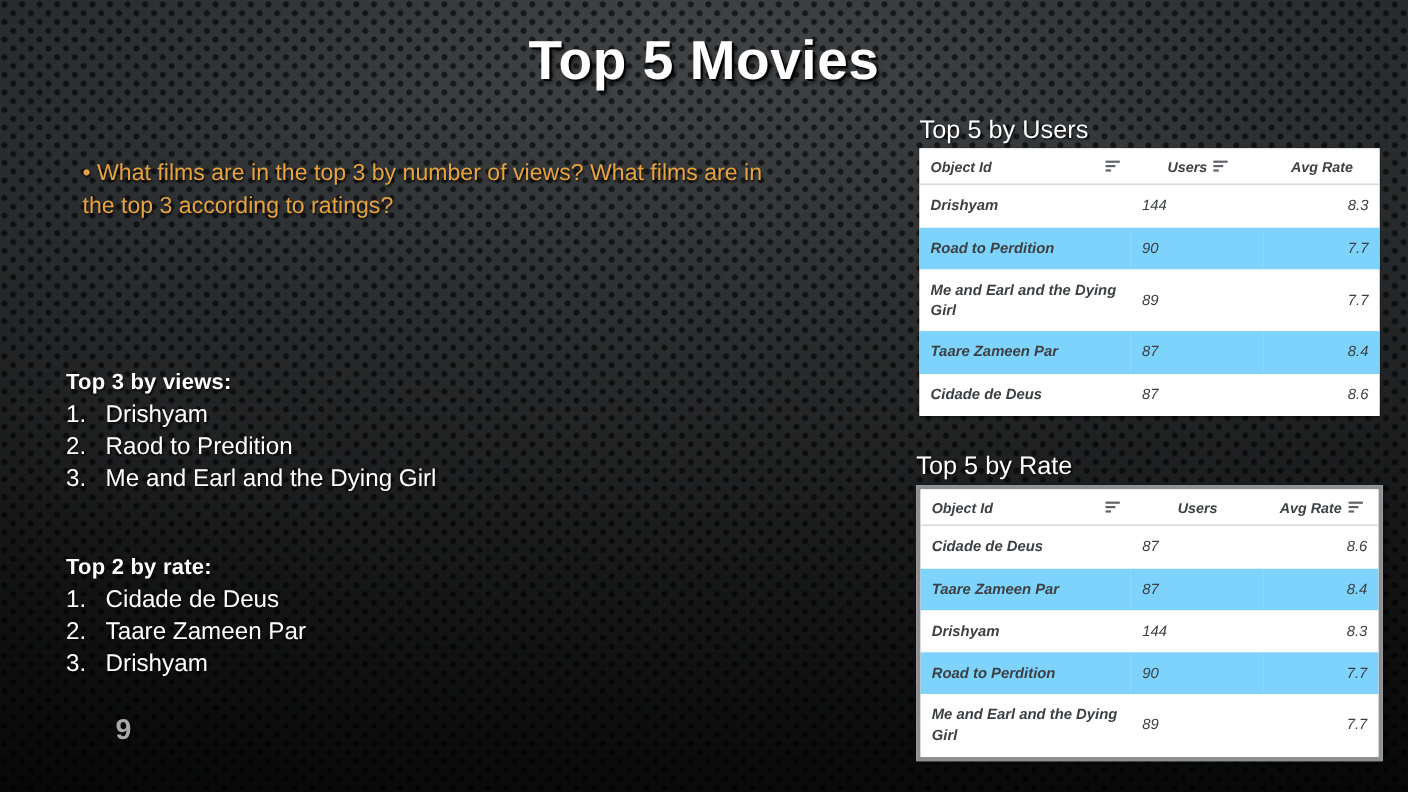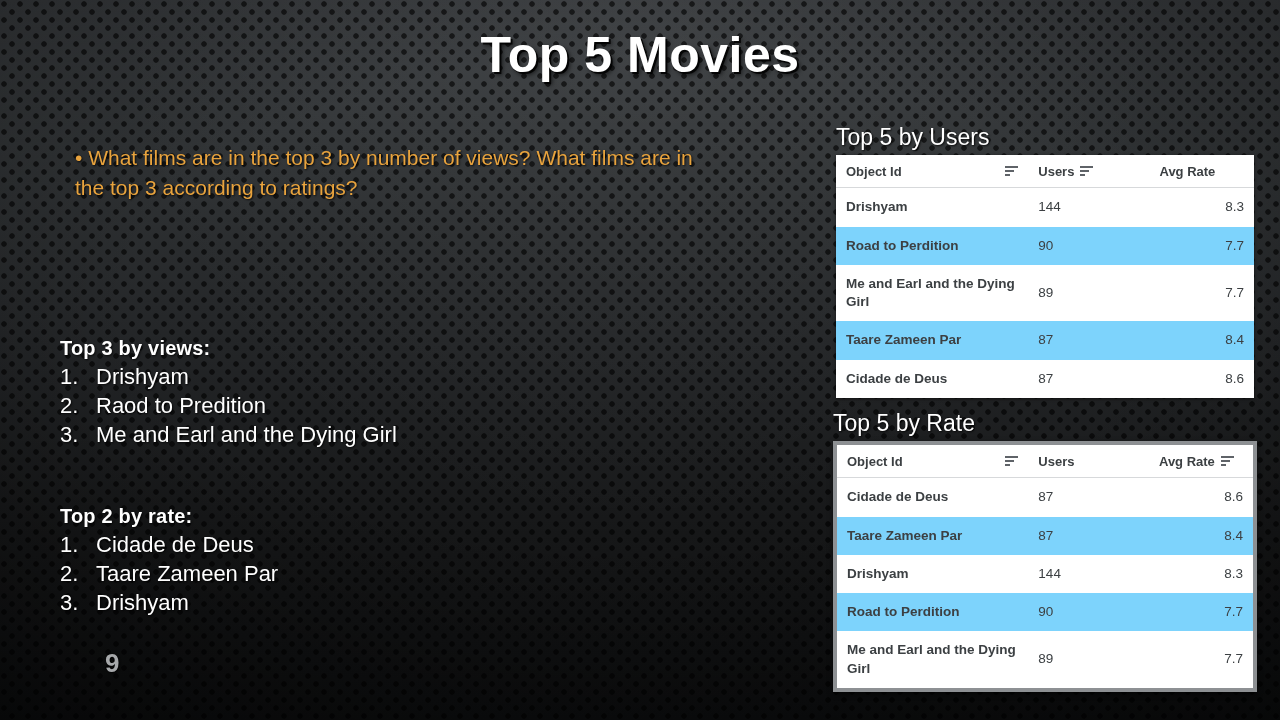--- a/index.html
+++ b/index.html
@@ -98,21 +98,21 @@
     left: 105px;
     top: 648px;
     font-size: 26px;
     font-weight: bold;
     color: #a7a9ab;
     text-shadow: 1px 1px 2px rgba(0,0,0,0.8);
   }
 
   
   .widget { position: absolute; }
-  #widget-users { left: 836px; top: 124px; width: 418px; }
+  #widget-users { left: 836px; top: 104px; width: 418px; }
   #widget-rate  { left: 833px; top: 410px; width: 424px; }
 
   .widget-title {
     color: #ffffff;
     font-size: 23px;
     line-height: 1.15;
     margin-bottom: 5px;
     text-shadow: 1px 1px 2px rgba(0,0,0,0.8);
     white-space: nowrap;
   }
@@ -124,20 +124,21 @@
   #widget-rate .table-frame {
     border: 4px solid #8d9093;
     box-shadow: 0 2px 5px rgba(0,0,0,0.6);
   }
 
   table.data-table {
     width: 100%;
     border-collapse: collapse;
     table-layout: fixed;
     background: #ffffff;
+    font-style: italic;
   }
   table.data-table th {
     font-size: 13px;
     font-weight: bold;
     color: #3c4043;
     padding: 9px 10px 8px 10px;
     border-bottom: 1px solid #d7d9db;
     background: #ffffff;
     white-space: nowrap;
   }
@@ -157,21 +158,21 @@
 
   td.cell-obj  { text-align: left;  font-weight: bold; color: #33363a; }
   td.cell-user { color: #6f7376; padding-right: 26px; font-weight: normal; }
   td.cell-rate { text-align: right; color: #6f7376; font-weight: normal; }
 
   .th-inner {
     display: flex;
     align-items: center;
     gap: 6px;
   }
-  .th-inner.right { justify-content: flex-start; }
+  .th-inner.right { justify-content: center; }
   .th-obj-inner { display: flex; align-items: center; justify-content: space-between; }
 
   .sort-icon {
     display: inline-block;
     width: 13px;
     height: 11px;
     flex: 0 0 13px;
     position: relative;
   }
   .sort-icon i {

